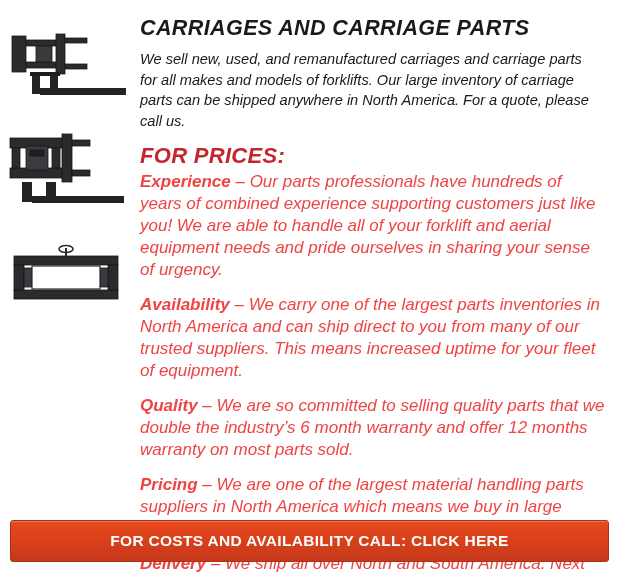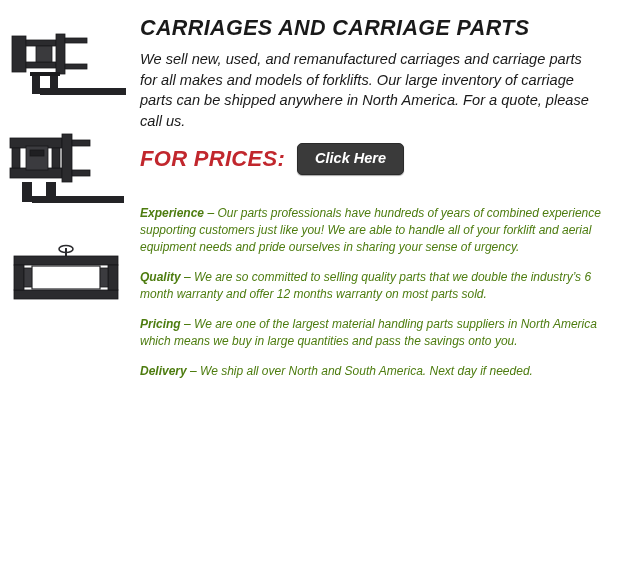--- a/index.html
+++ b/index.html
@@ -46,21 +46,21 @@
   p.intro {
     font-size: 14.6px;
     line-height: 20.5px;
     margin: 0 17px 12px 0;
     color: #1a1a1a;
   }
   .prices-row {
     display: flex;
     align-items: center;
     gap: 12px;
-    margin: 4px 0 30px 0;
+    margin: 4px 0 2px 0;
   }
   .for-prices {
     font-size: 22px;
     font-weight: bold;
     color: #c1272d;
     letter-spacing: 0.3px;
     white-space: nowrap;
   }
   .click-here-btn {
     display: inline-block;
@@ -69,24 +69,24 @@
     font-size: 14.5px;
     font-weight: bold;
     padding: 7px 17px 8px 17px;
     border-radius: 5px;
     border: 1px solid #2a2a2a;
     box-shadow: 0 1px 1px rgba(0,0,0,0.35);
     cursor: pointer;
     line-height: 1;
   }
   .feature {
-    font-size: 12px;
-    line-height: 17px;
+    font-size: 17px;
+    line-height: 22px;
     margin: 0 0 13px 0;
-    color: #4d7c0f;
+    color: #ef4444;
   }
   .feature b {
     font-weight: bold;
   }
   .feature .dash {
     font-weight: normal;
   }
   
   .prod-img {
     width: 126px;
@@ -184,37 +184,40 @@
     </div>
 
     <div class="text-col">
 
       <h1 class="title">CARRIAGES AND CARRIAGE PARTS</h1>
 
       <p class="intro">We sell new, used, and remanufactured carriages and carriage parts for all makes and models of forklifts. Our large inventory of carriage parts can be shipped anywhere in North America. For a quote, please call us.</p>
 
       <div class="prices-row">
         <span class="for-prices">FOR PRICES:</span>
-        <span class="click-here-btn">Click Here</span>
       </div>
 
       <p class="feature">
         <b>Experience</b><span class="dash"> – </span><span>Our parts professionals have hundreds of years of combined experience supporting customers just like you!  We are able to handle all of your forklift and aerial equipment needs and pride ourselves in sharing your sense of urgency.</span>
       </p>
 
+      <p class="feature">
+        <b>Availability</b><span class="dash"> – </span><span>We carry one of the largest parts inventories in North America and can ship direct to you from many of our trusted suppliers. This means increased uptime for your fleet of equipment.</span>
+      </p>
 
       <p class="feature">
         <b>Quality</b><span class="dash"> – </span><span>We are so committed to selling quality parts that we double the industry’s 6 month warranty and offer 12 months warranty on most parts sold.</span>
       </p>
 
       <p class="feature">
         <b>Pricing</b><span class="dash"> – </span><span>We are one of the largest material handling parts suppliers in North America which means we buy in large quantities and pass the savings onto you.</span>
       </p>
 
       <p class="feature">
         <b>Delivery</b><span class="dash"> – </span><span>We ship all over North and South America.  Next day if needed.</span>
       </p>
 
     </div>
   </div>
 
+  <div class="footer-bar">FOR COSTS AND AVAILABILITY CALL: CLICK HERE</div>
 
 </div>
 
 </body></html>

